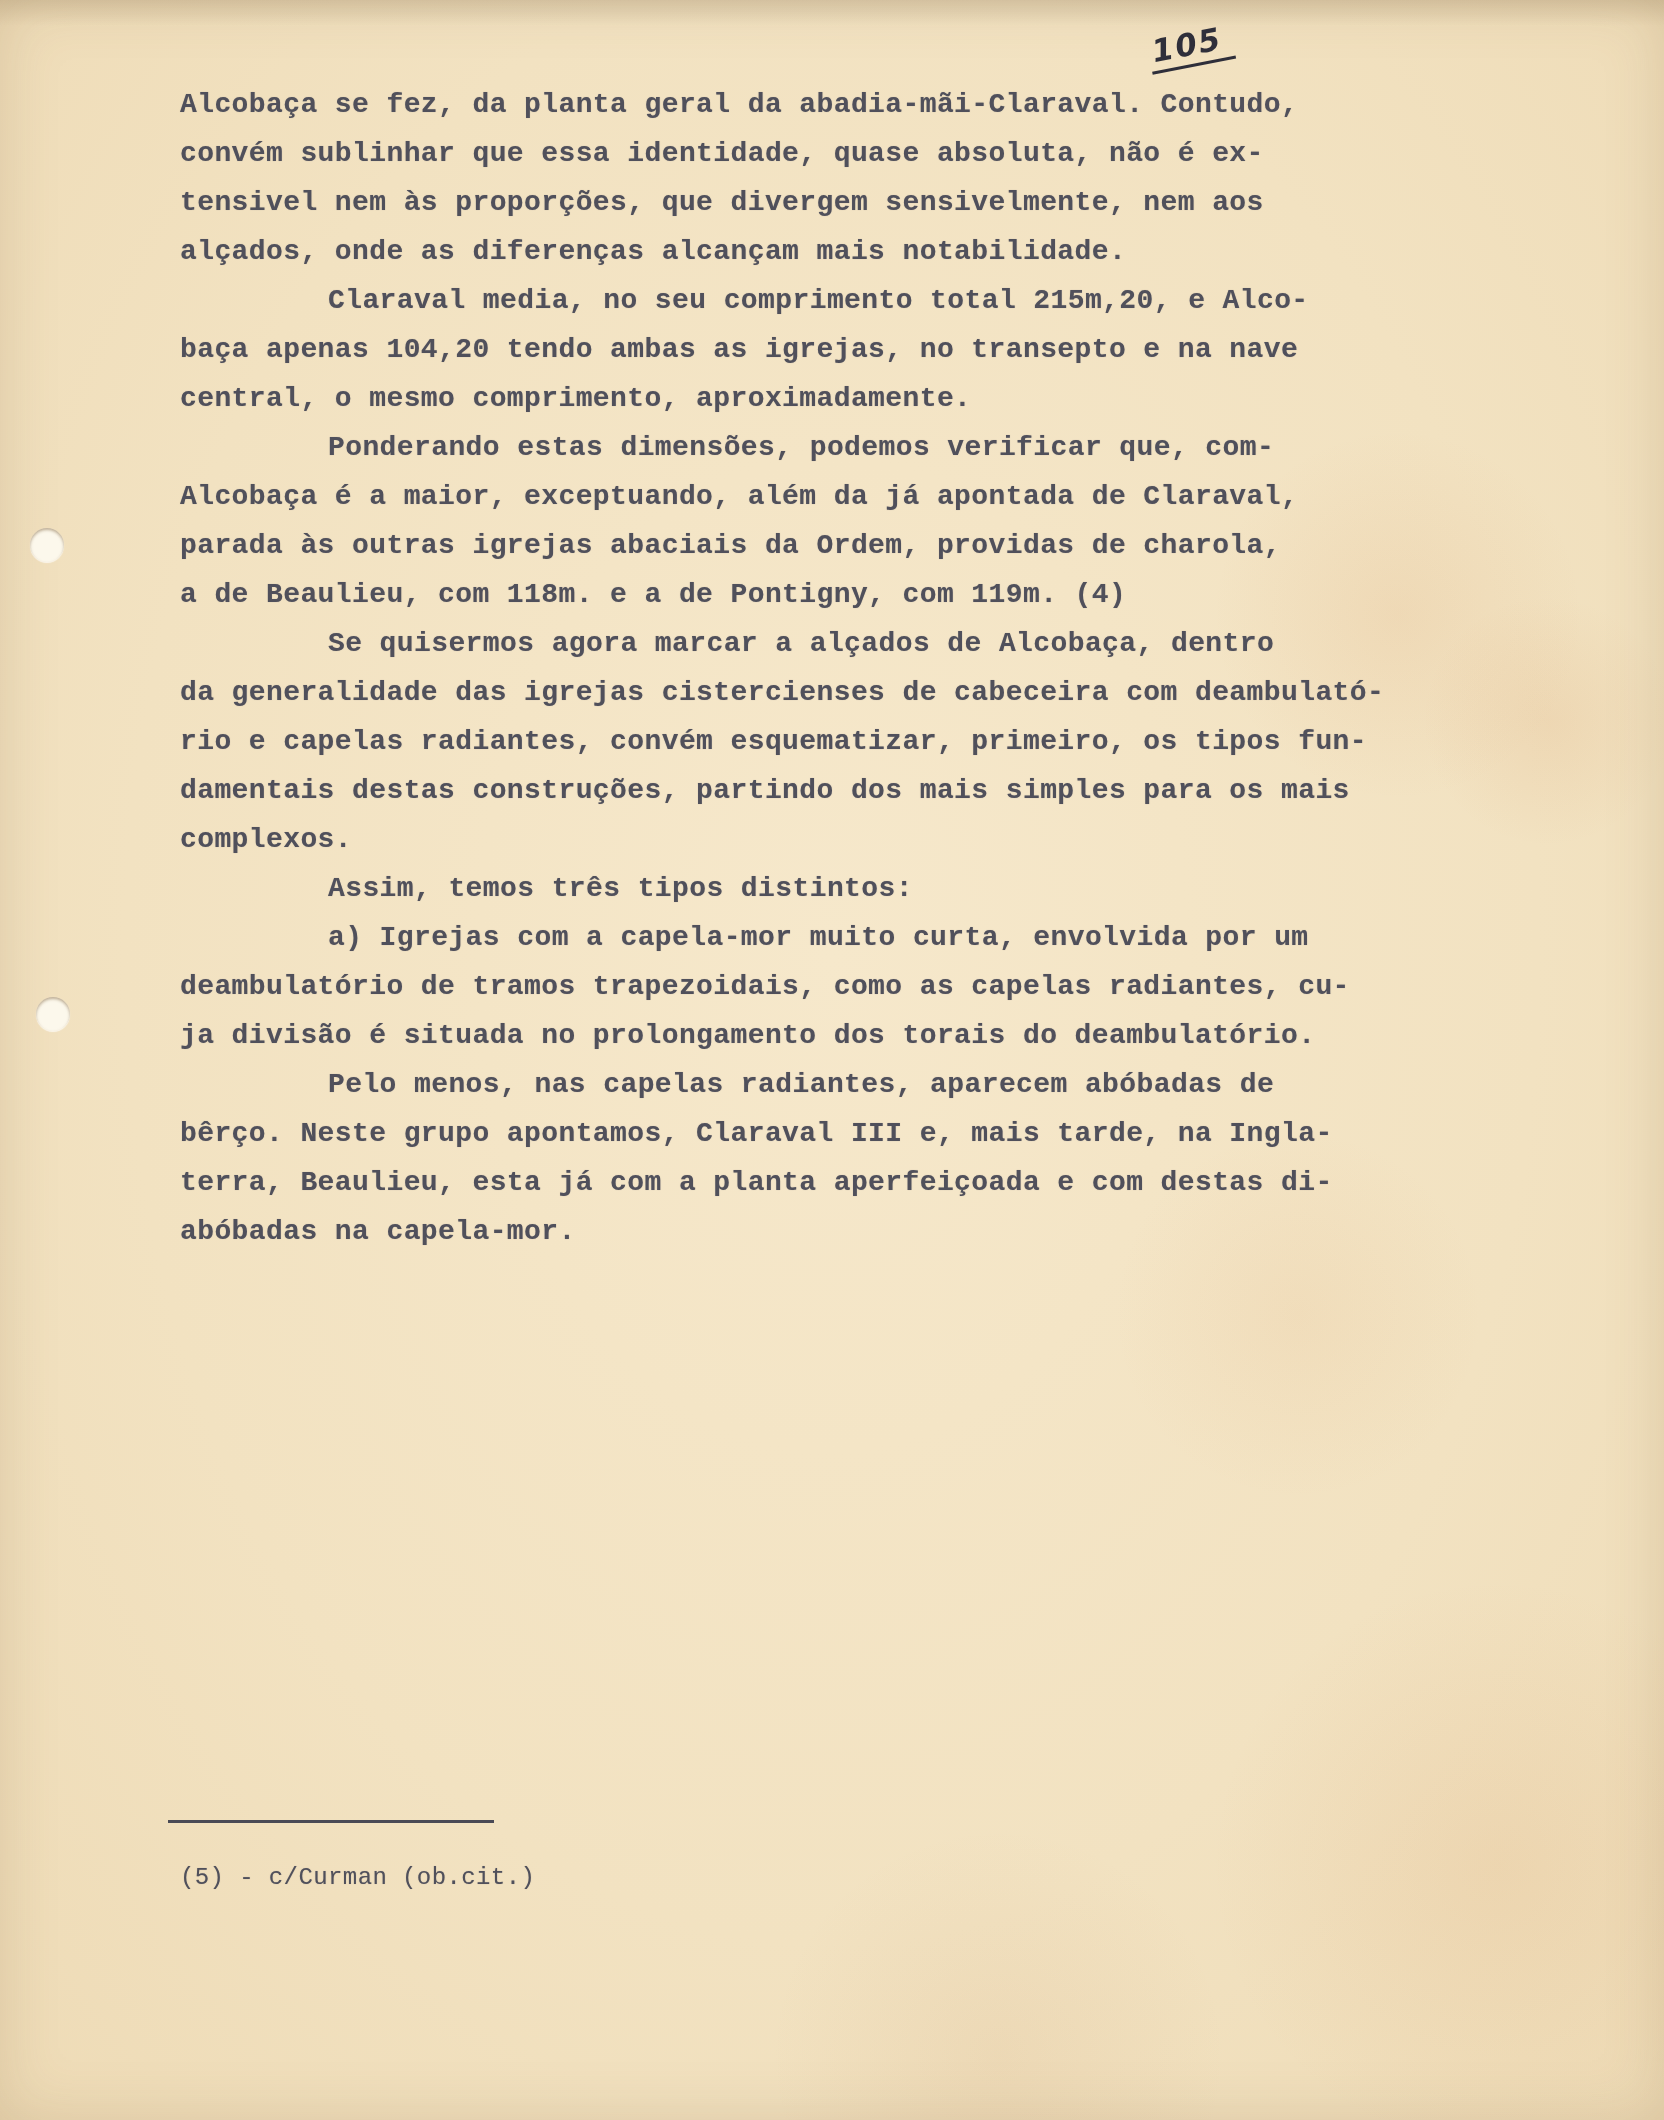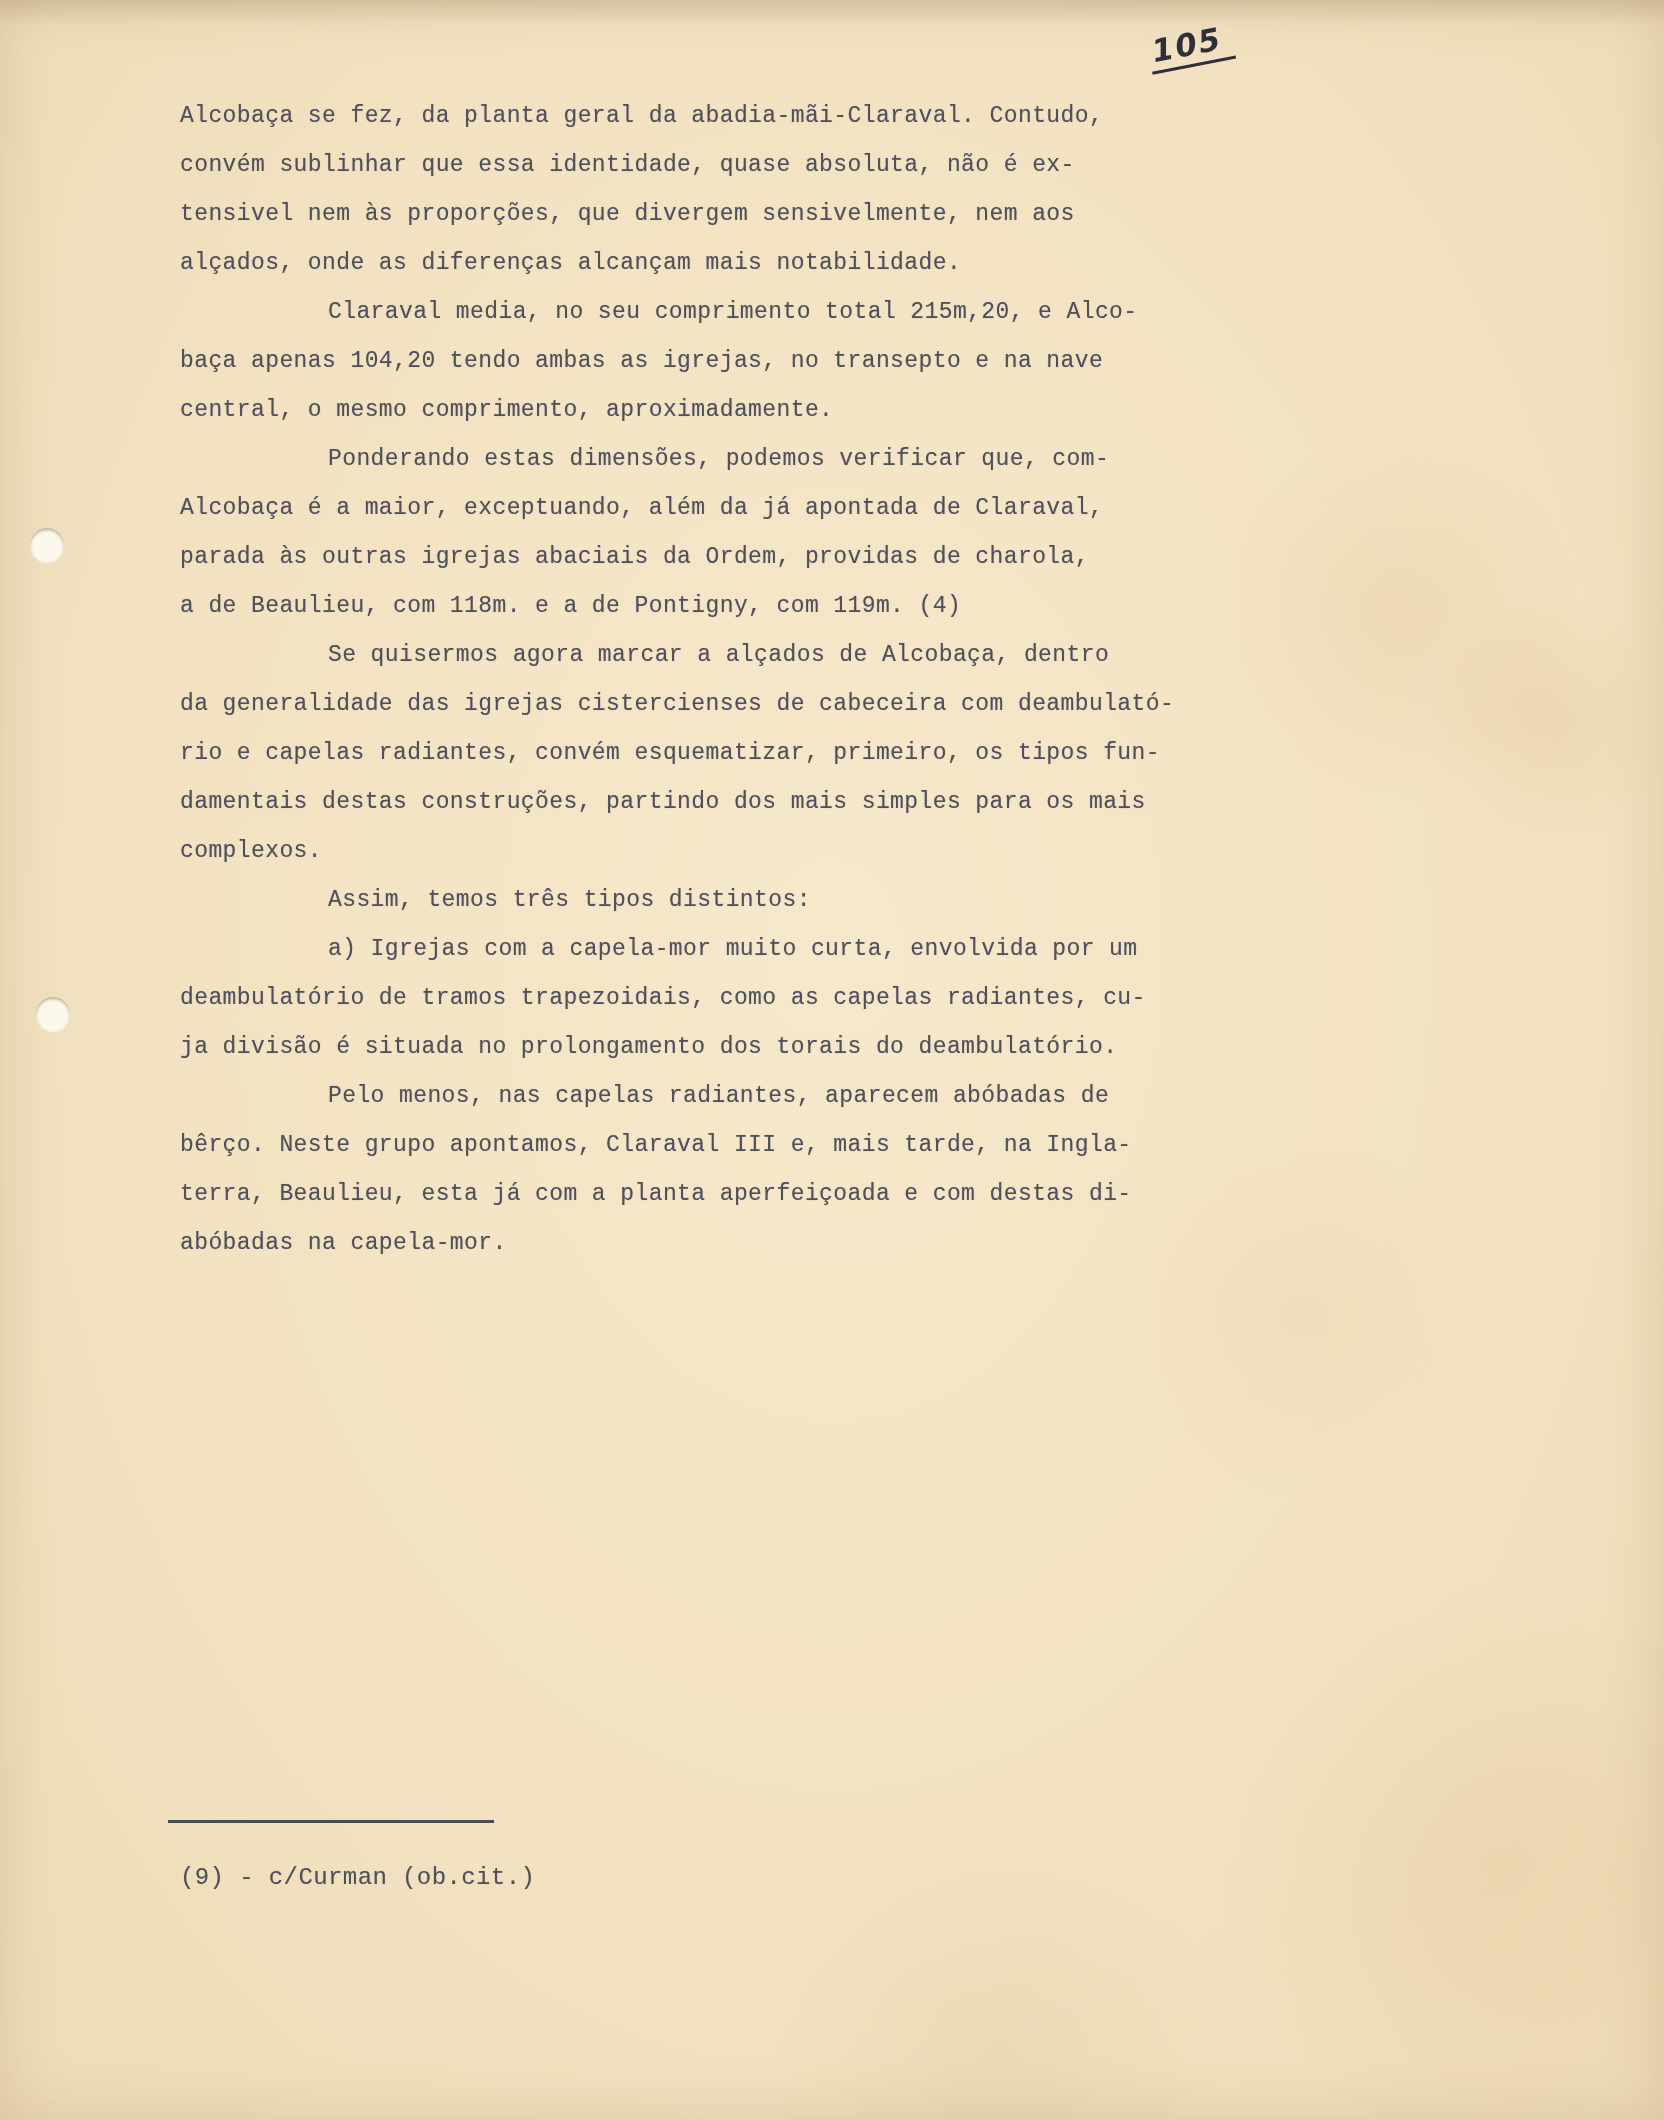--- a/index.html
+++ b/index.html
@@ -55,27 +55,28 @@
     box-shadow:
       inset 0 2px 3px rgba(140,115,80,0.55),
       0 1px 1px rgba(255,255,255,0.7);
   }
   .hole.top { left: 30px; top: 528px; }
   .hole.bottom { left: 36px; top: 997px; }
 
   .text-block {
     position: absolute;
     left: 180px;
-    top: 92px;
+    top: 80px;
     width: 1030px;
-    font-size: 23px;
+    font-size: 28px;
     line-height: 49px;
     color: #50505b;
     letter-spacing: 0.4px;
     text-shadow: 0 0 1px rgba(80,80,95,0.35);
+    font-weight: bold;
   }
   .paragraph { margin: 0; }
   .line { white-space: pre; }
   .line.indent { text-indent: 148px; }
 
   .footnote-separator {
     position: absolute;
     left: 168px;
     top: 1820px;
     width: 326px;
@@ -138,15 +139,15 @@
       <div class="paragraph">
         <div class="line indent">Pelo menos, nas capelas radiantes, aparecem abóbadas de</div>
         <div class="line">bêrço. Neste grupo apontamos, Claraval III e, mais tarde, na Ingla-</div>
         <div class="line">terra, Beaulieu, esta já com a planta aperfeiçoada e com destas di-</div>
         <div class="line">abóbadas na capela-mor.</div>
       </div>
     </div>
 
   <div class="footnote-separator"></div>
 
-  <div class="footnote">(9) - c/Curman (ob.cit.)</div>
+  <div class="footnote">(5) - c/Curman (ob.cit.)</div>
 
 </div>
 
 </body></html>

